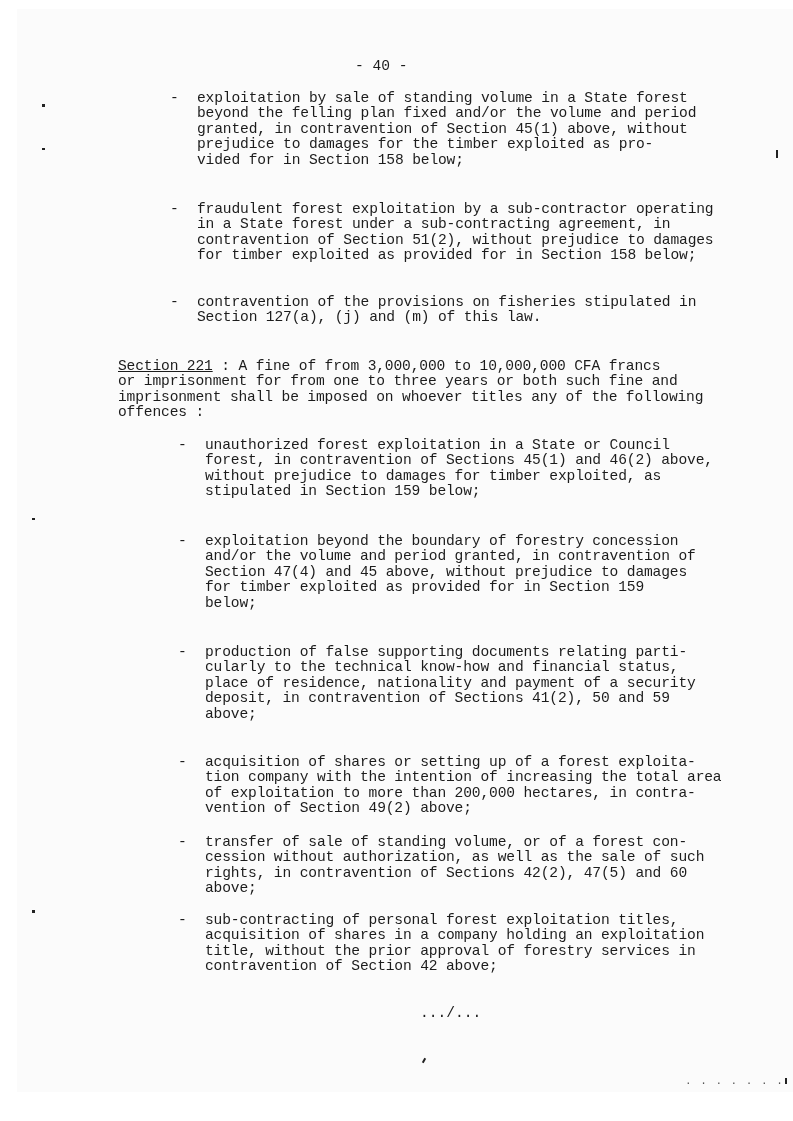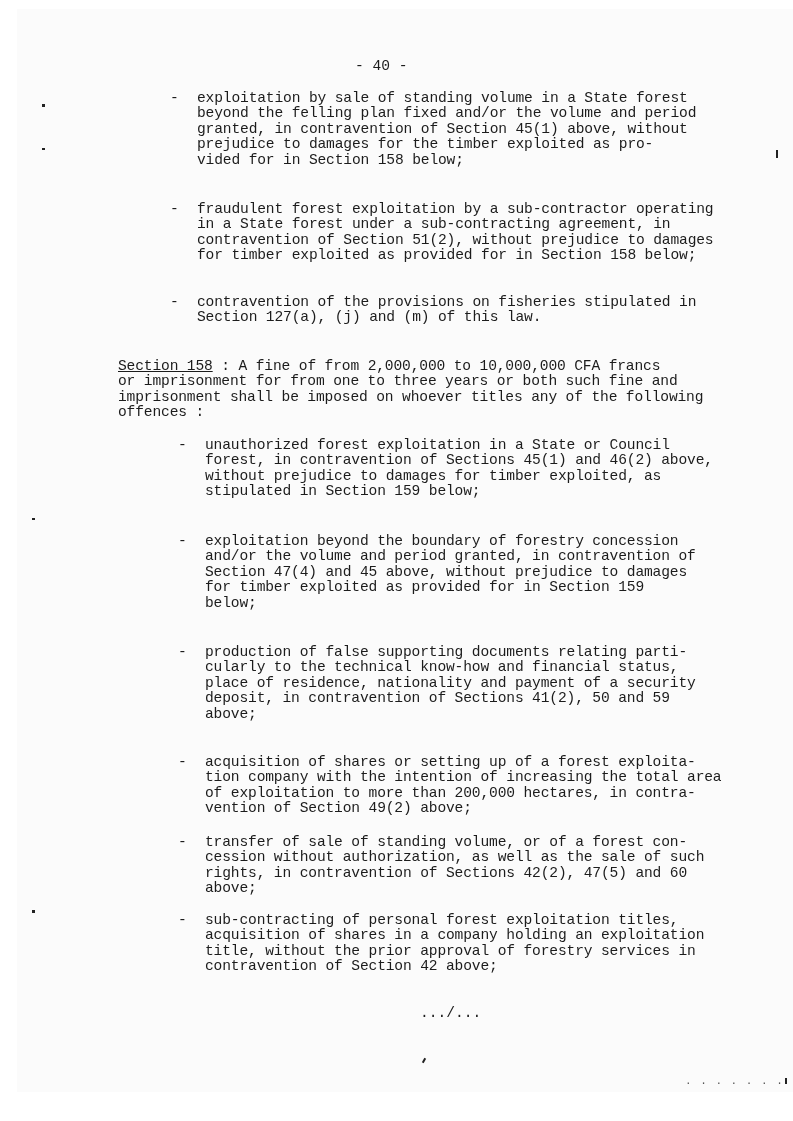--- a/index.html
+++ b/index.html
@@ -99,21 +99,21 @@
 contravention of Section 51(2), without prejudice to damages
 for timber exploited as provided for in Section 158 below;</span>
 </div>
 
 <div class="item" style="left:170px; top:295px;">
   <span class="dash" style="left:0; top:0;">-</span>
   <span class="text" style="left:27px; top:0; width:600px;">contravention of the provisions on fisheries stipulated in
 Section 127(a), (j) and (m) of this law.</span>
 </div>
 
-<div class="section-para"><span class="section-heading">Section 158</span><span> : </span><span>A fine of from 2,000,000 to 10,000,000 CFA francs</span>
+<div class="section-para"><span class="section-heading">Section 221</span><span> : </span><span>A fine of from 3,000,000 to 10,000,000 CFA francs</span>
 <span>or imprisonment for from one to three years or both such fine and
 imprisonment shall be imposed on whoever titles any of the following
 offences :</span></div>
 
 <div class="item" style="left:178px; top:438px;">
   <span class="dash" style="left:0; top:0;">-</span>
   <span class="text" style="left:27px; top:0; width:590px;">unauthorized forest exploitation in a State or Council
 forest, in contravention of Sections 45(1) and 46(2) above,
 without prejudice to damages for timber exploited, as
 stipulated in Section 159 below;</span>

